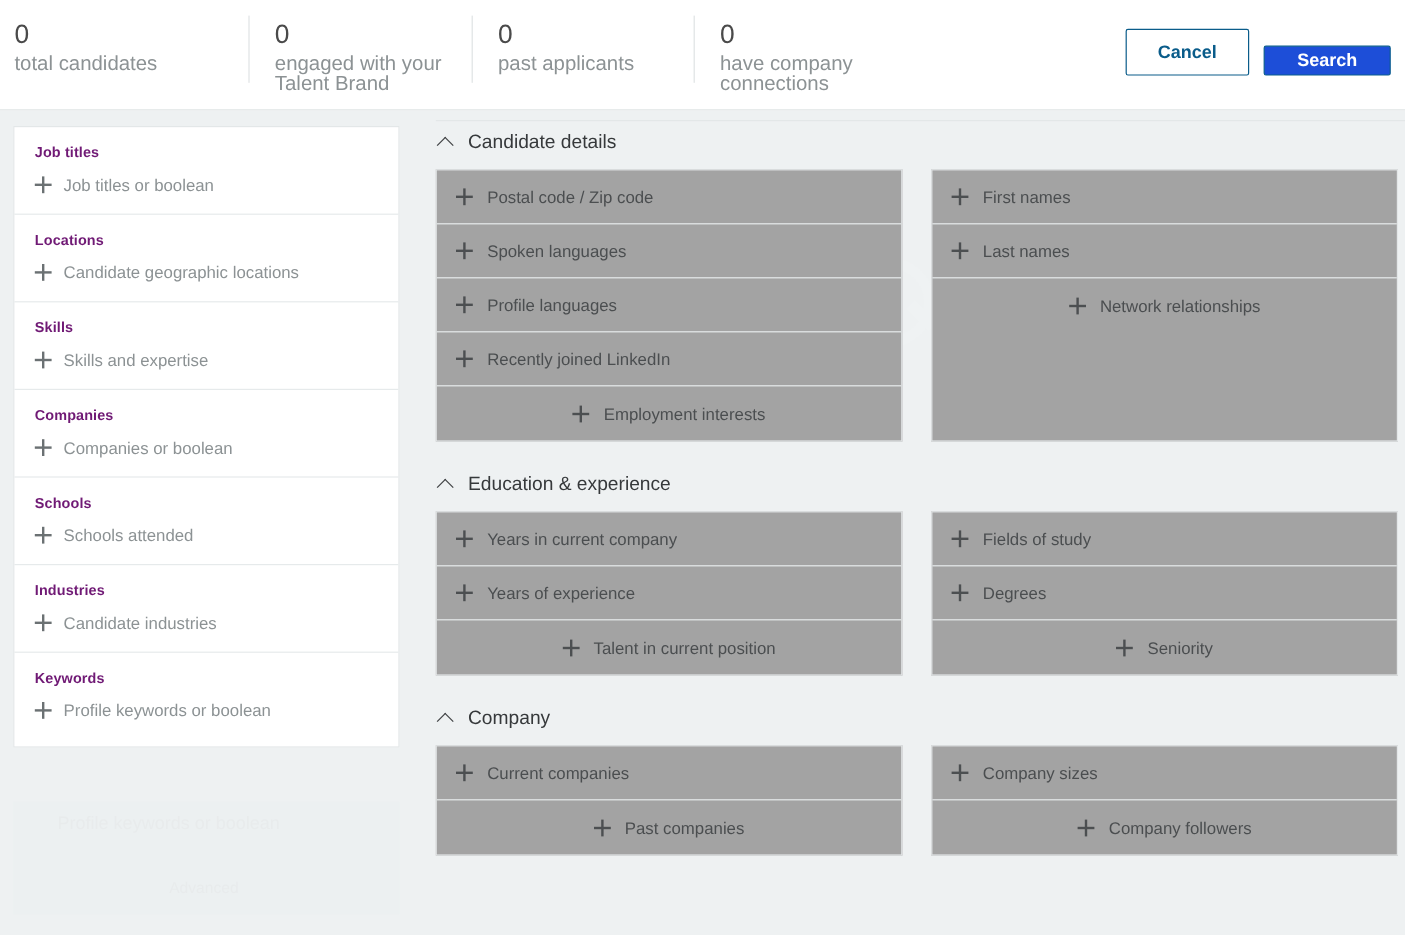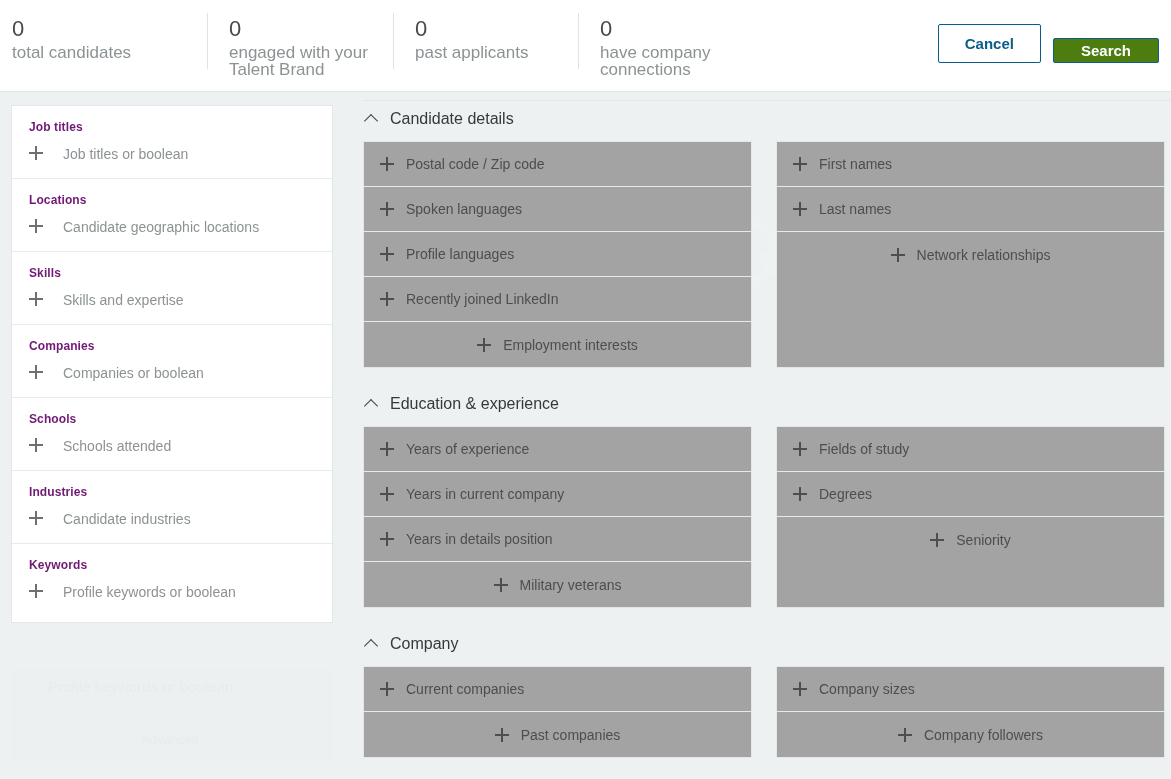--- a/index.html
+++ b/index.html
@@ -50,21 +50,21 @@
     font-family: "Liberation Sans", sans-serif;
     font-size: 15px; font-weight: 600; cursor: pointer;
     border-radius: 2px; line-height: 1;
   }
   .btn-cancel {
     background: #ffffff; color: #0a5c8a;
     border: 1px solid #0a5c8a;
     padding: 11px 26px;
   }
   .btn-search {
-    background: #4d7c0f; color: #ffffff;
+    background: #1d4ed8; color: #ffffff;
     border: 1px solid #0b5e8e;
     padding: 4px 27px;
   }
 
   
   .ghost-layer { position: absolute; inset: 0; pointer-events: none; z-index: 0; }
   .ghost-found {
     position: absolute; left: 595px; top: 320px;
     font-size: 34px; color: #e4e8e9; white-space: nowrap; font-weight: 400;
   }
@@ -104,21 +104,21 @@
   .sidebar {
     position: absolute; left: 11px; top: 105px;
     width: 322px;
     background: #ffffff;
     border: 1px solid #e3e7e8;
     z-index: 2;
   }
   .side-item { padding: 14px 17px 16px 17px; border-bottom: 1px solid #e6eaeb; }
   .side-item:last-child { border-bottom: none; padding-bottom: 22px; }
   .side-title { font-size: 12px; font-weight: 700; color: #701a75; letter-spacing: .1px; }
-  .side-row { display: flex; align-items: flex-start; gap: 20px; margin-top: 12px; cursor: pointer; }
+  .side-row { display: flex; align-items: center; gap: 10px; margin-top: 12px; cursor: pointer; }
   .plus {
     display: inline-block; width: 14px; height: 14px; position: relative; flex: 0 0 14px;
   }
   .plus::before, .plus::after {
     content: ""; position: absolute; background: #4c4f51;
   }
   .plus::before { left: 0; top: 6px; width: 14px; height: 2px; }
   .plus::after { top: 0; left: 6px; width: 2px; height: 14px; }
   .plus-light::before, .plus-light::after { background: #6b7173; }
   .side-placeholder { font-size: 14px; color: #8c9294; }
@@ -313,33 +313,29 @@
         <div class="section-gap"></div>
         <div class="section">
           <div class="section-head">
             <span class="chev"></span>
             <span class="section-title">Education &amp; experience</span>
           </div>
           <div class="cols">
             <div class="col col-left">
               <div class="filt-row">
                 <span class="plus"></span>
+                <span class="filt-label">Years in current company</span>
+              </div>
+              <div class="filt-row">
+                <span class="plus"></span>
                 <span class="filt-label">Years of experience</span>
               </div>
               <div class="filt-row">
                 <span class="plus"></span>
-                <span class="filt-label">Years in current company</span>
-              </div>
-              <div class="filt-row">
-                <span class="plus"></span>
-                <span class="filt-label">Years in details position</span>
-              </div>
-              <div class="filt-row">
-                <span class="plus"></span>
-                <span class="filt-label">Military veterans</span>
+                <span class="filt-label">Talent in current position</span>
               </div>
             </div>
             <div class="col col-right">
               <div class="filt-row">
                 <span class="plus"></span>
                 <span class="filt-label">Fields of study</span>
               </div>
               <div class="filt-row">
                 <span class="plus"></span>
                 <span class="filt-label">Degrees</span>

